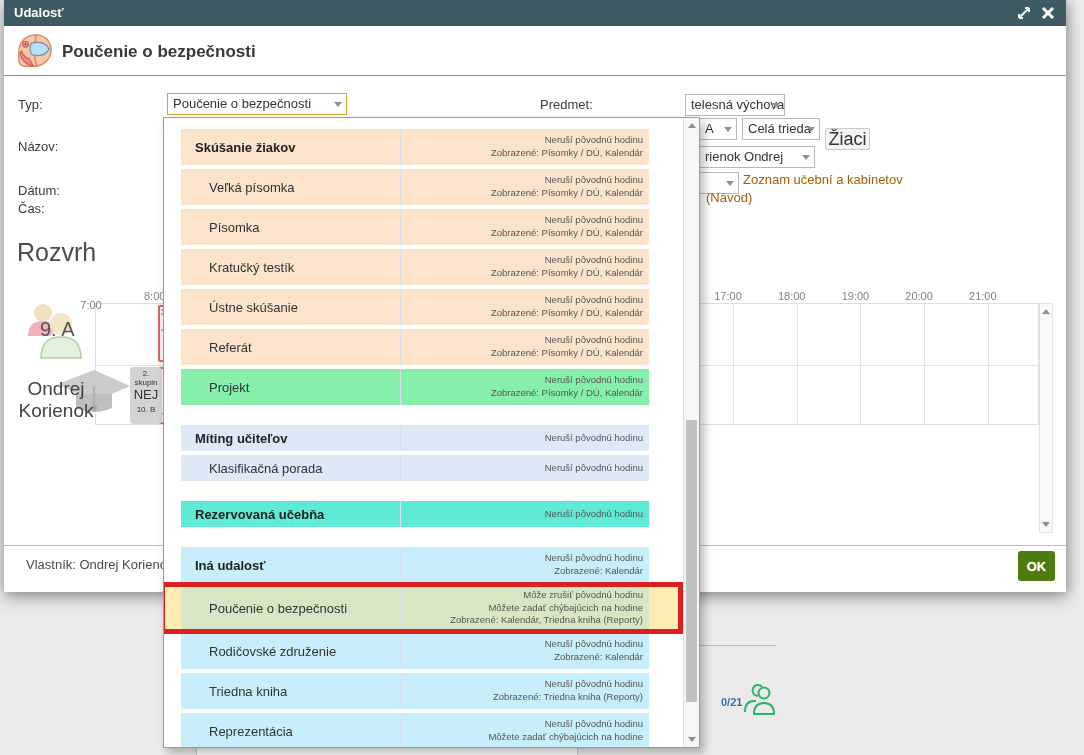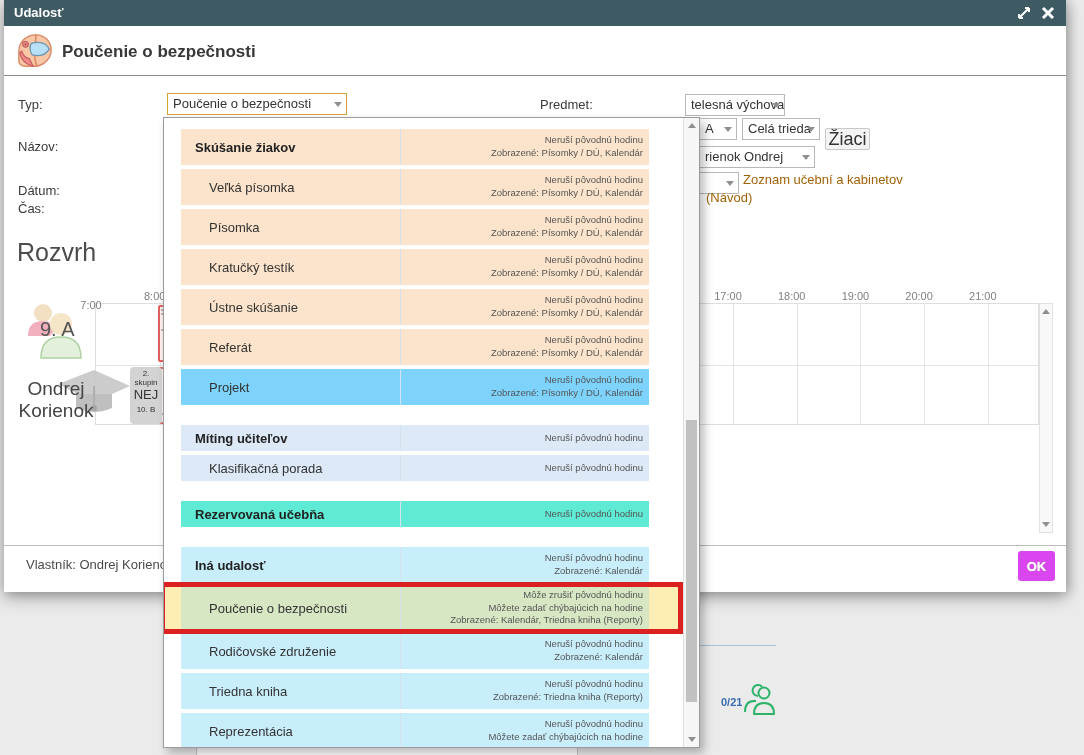--- a/index.html
+++ b/index.html
@@ -60,21 +60,21 @@
 
   .scrollbar { position:absolute; background:#f8f8f8; border:1px solid #e2e2e2; }
   #tl-scroll { left:1035px; top:303px; width:14px; height:230px; }
   .arr-up, .arr-dn { position:absolute; left:50%; margin-left:-4px; width:0; height:0;
                      border-left:4px solid transparent; border-right:4px solid transparent; cursor:pointer; }
   .arr-up { top:5px; border-bottom:5px solid #8f8f8f; }
   .arr-dn { bottom:5px; border-top:5px solid #8f8f8f; }
 
   #footer-divider { position:absolute; left:0; right:0; top:545px; height:1px; background:#bdbdbd; }
   #owner-text { position:absolute; left:22px; top:557px; font-size:13px; color:#4a4a4a; }
-  #ok-btn { position:absolute; left:1014px; top:551px; width:37px; height:30px; background:#d946ef; border:none;
+  #ok-btn { position:absolute; left:1014px; top:551px; width:37px; height:30px; background:#4d7c0f; border:none;
             border-radius:3px; color:#fff; font-weight:bold; font-size:13px; cursor:pointer;
             font-family:"Liberation Sans",sans-serif; text-shadow:0 0 1px #cfe8b0; }
 
   
   #dropdown { position:absolute; left:163px; top:117px; width:537px; height:631px; background:#fff;
               border:1px solid #9b9b9b; box-shadow:4px 5px 9px rgba(0,0,0,.28); z-index:10; }
   #dd-rows { position:absolute; left:0; top:0; right:16px; bottom:0; padding-top:11px; overflow:hidden; }
   .dd-gap { height:16px; }
   .dd-row { position:relative; margin-bottom:4px; cursor:pointer; }
   .dd-inner { margin-left:17px; width:468px; display:flex; }
@@ -281,21 +281,21 @@
         <div class="dd-row h2">
           <div class="dd-inner" style="background: rgb(251, 228, 203);">
             <div class="dd-label">Referát</div>
             <div class="dd-notes">
               <div>Neruší pôvodnú hodinu</div>
               <div>Zobrazené: Písomky / DÚ, Kalendár</div>
             </div>
           </div>
         </div>
         <div class="dd-row h2">
-          <div class="dd-inner" style="background: #7dd3fc;">
+          <div class="dd-inner" style="background: #86efac;">
             <div class="dd-label">Projekt</div>
             <div class="dd-notes">
               <div>Neruší pôvodnú hodinu</div>
               <div>Zobrazené: Písomky / DÚ, Kalendár</div>
             </div>
           </div>
         </div>
         <div class="dd-gap"></div>
         <div class="dd-row h1 hdr">
           <div class="dd-inner" style="background: rgb(221, 233, 246);">

